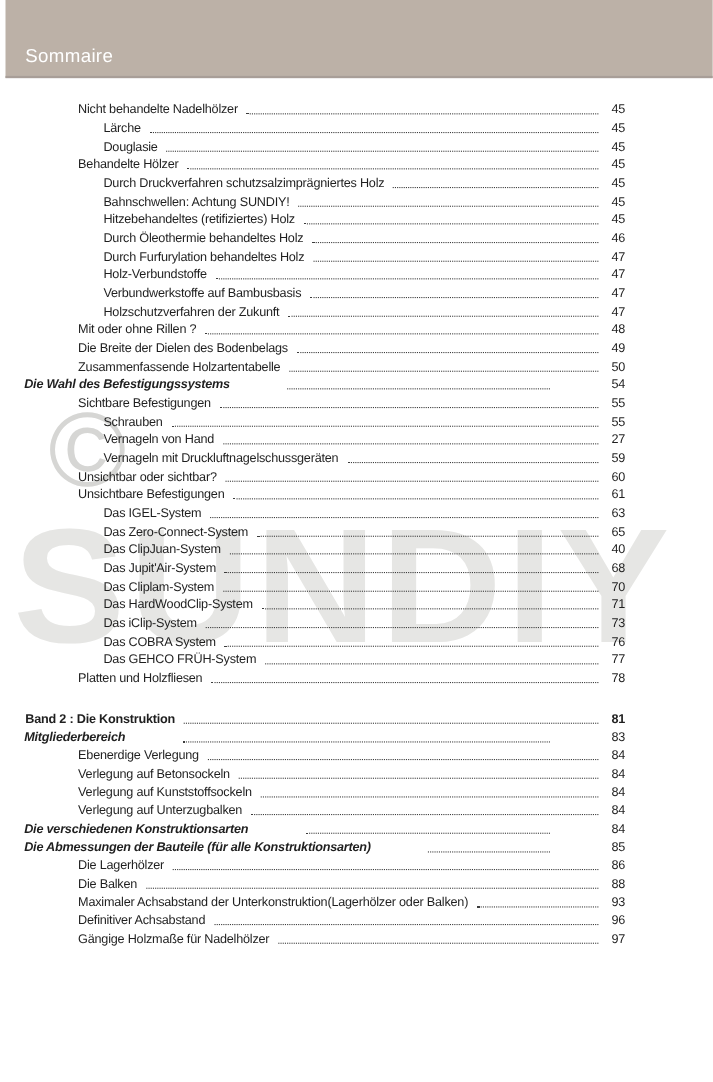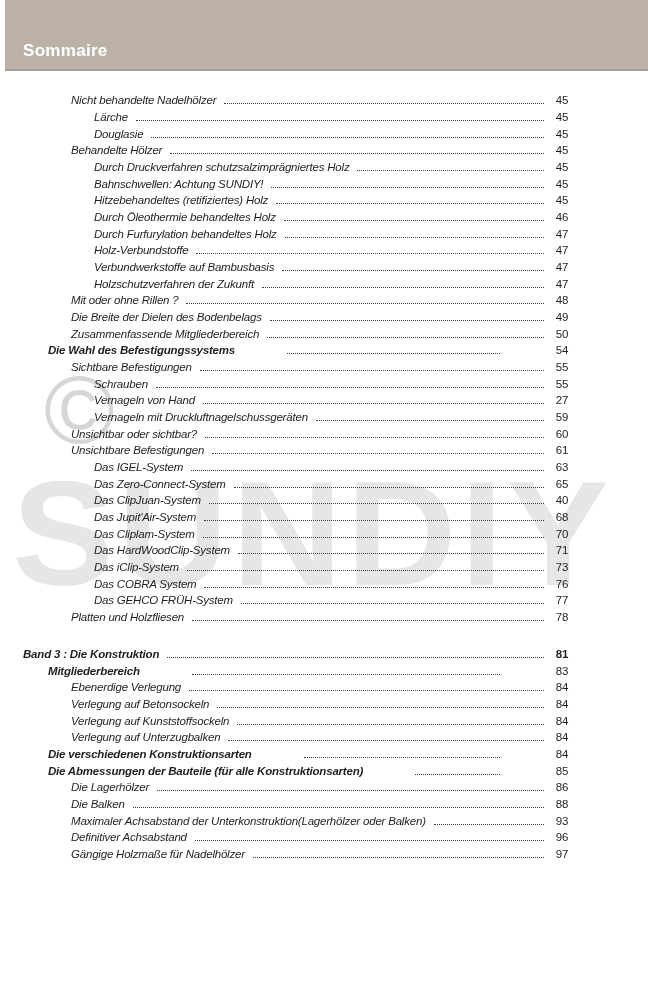--- a/index.html
+++ b/index.html
@@ -16,21 +16,21 @@
     position:relative;
   }
   .band{
     position:absolute; top:0; left:5px; right:0; height:71px;
     background:var(--band);
     border-bottom:2px solid var(--band-border);
     z-index:2;
   }
   .band h1{
     position:absolute; left:18px; bottom:8px;
-    font-size:17px; font-weight:700; letter-spacing:.3px;
+    font-size:17px; font-weight:400; letter-spacing:.3px;
     color:var(--header-text);
   }
   .wm-sym{
     position:absolute; left:44px; top:362px;
     font-size:96px; line-height:1; font-weight:400;
     color:var(--wm-sym); z-index:0; user-select:none;
   }
   .wm-text{
     position:absolute; left:12px; top:460px;
     font-size:148px; line-height:1; font-weight:700;
@@ -42,28 +42,28 @@
     position:absolute; left:0; right:0; top:92px; z-index:1;
     padding-right:72px;
   }
   .row{
     height:16.68px;
     display:flex; align-items:center;
     font-size:11.5px; letter-spacing:-0.2px;
     white-space:nowrap;
   }
   .row.gap{margin-top:20px;}
-  .row .label{flex:0 0 auto;font-style:italic;}
+  .row .label{flex:0 0 auto;}
   .row .dots{
     flex:1 1 auto; height:8px; margin:0 4px 0 8px;
     border-bottom:1.5px dotted #3c3c3c;
   }
   .row .pg{flex:0 0 28px; text-align:center;}
   .lvl-0{padding-left:23px;}
-  .lvl-1{padding-left:48px;gap:44px;}
+  .lvl-1{padding-left:22px;gap:44px;}
   .lvl-2{padding-left:71px;}
   .lvl-3{padding-left:94px;}
   .style-bold .label,.style-bold .pg{font-weight:700;}
   .style-bold-italic .label{font-weight:700;font-style:italic;}
 </style>
 </head>
 <body>
 
 <div class="wm-sym">©</div>
 <div class="wm-text">SUNDIY</div>
@@ -137,21 +137,21 @@
     <span class="label">Mit oder ohne Rillen ?</span>
     <span class="dots"></span>
     <span class="pg">48</span>
   </div>
     <div class="row lvl-2 style-plain">
     <span class="label">Die Breite der Dielen des Bodenbelags</span>
     <span class="dots"></span>
     <span class="pg">49</span>
   </div>
     <div class="row lvl-2 style-plain">
-    <span class="label">Zusammenfassende Mitgliederbereich</span>
+    <span class="label">Zusammenfassende Holzartentabelle</span>
     <span class="dots"></span>
     <span class="pg">50</span>
   </div>
     <div class="row lvl-1 style-bold-italic">
     <span class="label">Die Wahl des Befestigungssystems</span>
     <span class="dots"></span>
     <span class="pg">54</span>
   </div>
     <div class="row lvl-2 style-plain">
     <span class="label">Sichtbare Befestigungen</span>
@@ -227,21 +227,21 @@
     <span class="label">Das GEHCO FRÜH-System</span>
     <span class="dots"></span>
     <span class="pg">77</span>
   </div>
     <div class="row lvl-2 style-plain">
     <span class="label">Platten und Holzfliesen</span>
     <span class="dots"></span>
     <span class="pg">78</span>
   </div>
     <div class="row lvl-0 style-bold gap">
-    <span class="label">Band 3 : Die Konstruktion</span>
+    <span class="label">Band 2 : Die Konstruktion</span>
     <span class="dots"></span>
     <span class="pg">81</span>
   </div>
     <div class="row lvl-1 style-bold-italic">
     <span class="label">Mitgliederbereich</span>
     <span class="dots"></span>
     <span class="pg">83</span>
   </div>
     <div class="row lvl-2 style-plain">
     <span class="label">Ebenerdige Verlegung</span>

